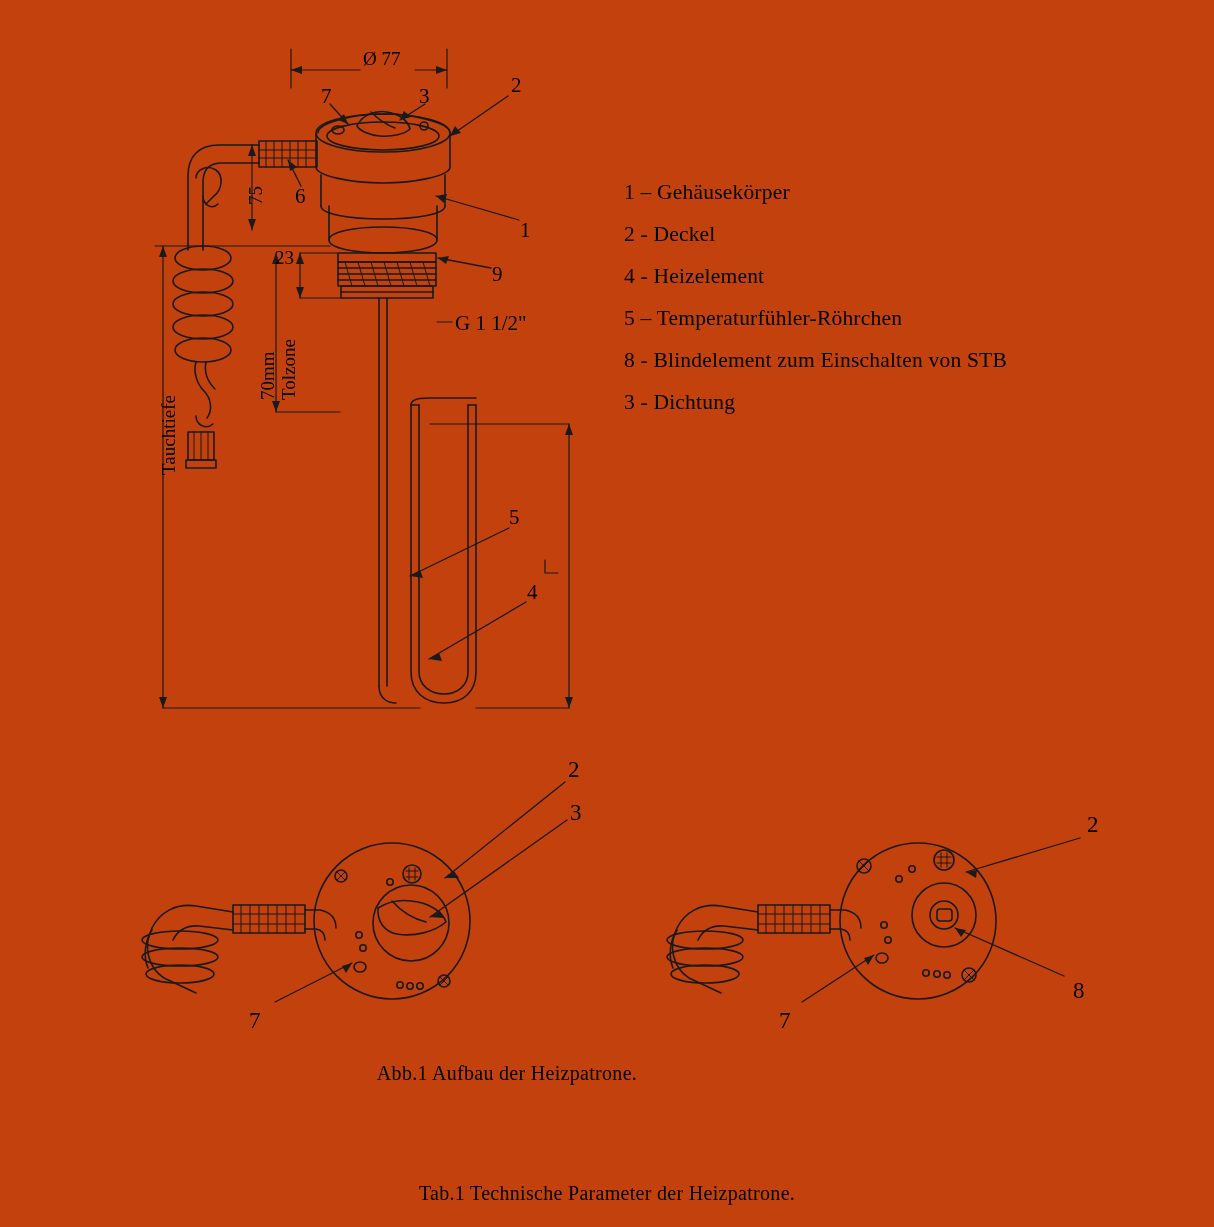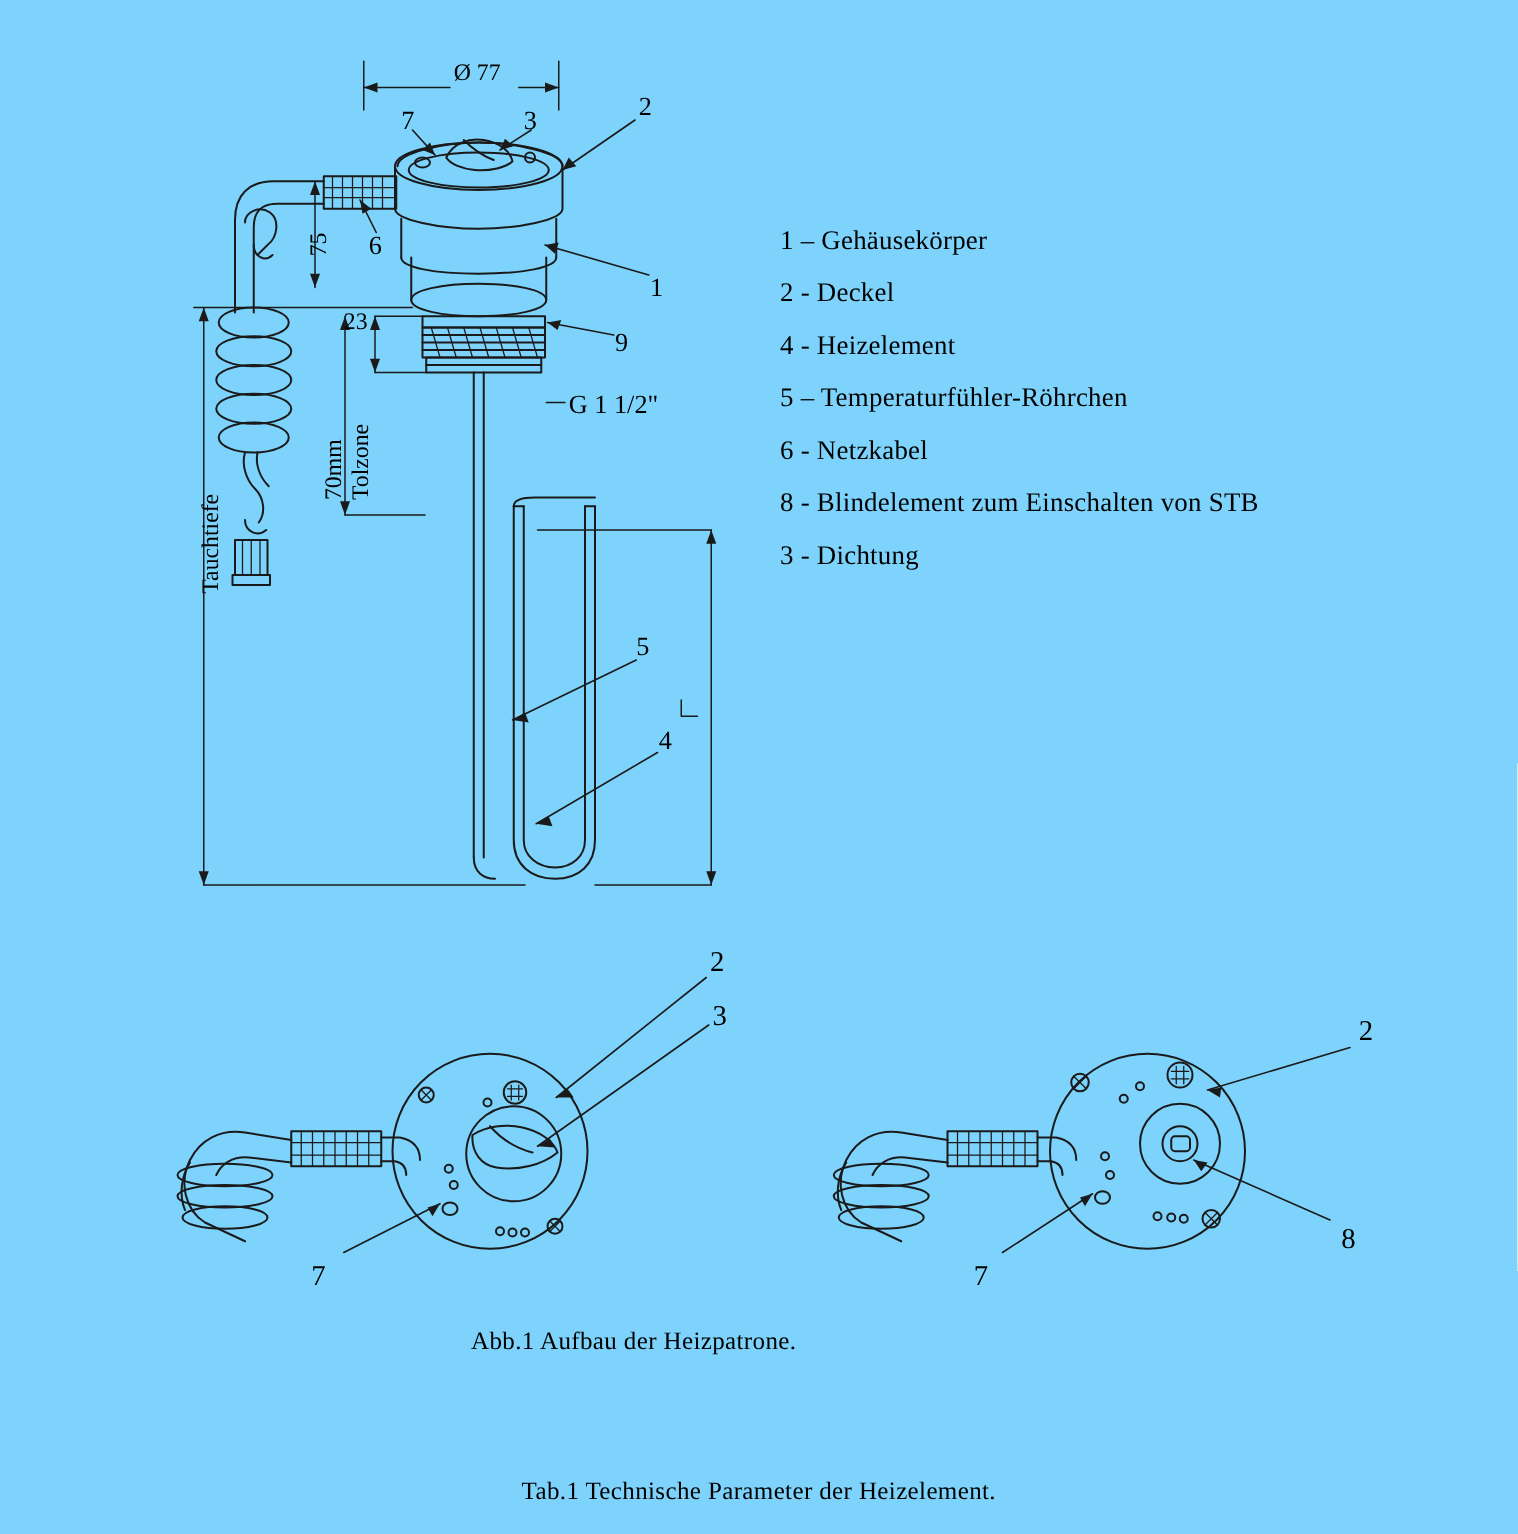--- a/index.html
+++ b/index.html
@@ -9,21 +9,21 @@
   }
   body {
     font-family: "Liberation Serif", serif;
     color: #000000;
   }
   #page {
     position: relative;
     width: 1214px;
     height: 1227px;
     overflow: hidden;
-    background: #7dd3fc;
+    background: #c2410c;
   }
   .svg-layer {
     position: absolute;
     left: 0;
     top: 0;
     width: 1214px;
     height: 1227px;
   }
   .legend {
     position: absolute;
@@ -404,21 +404,20 @@
 
   <div class="callout" style="left:1087px; top:812px; font-size:23px;">2</div>
   <div class="callout" style="left:779px; top:1008px; font-size:23px;">7</div>
   <div class="callout" style="left:1073px; top:978px; font-size:23px;">8</div>
 
   <div class="legend">
     <div class="legend-item">1 – Gehäusekörper</div>
     <div class="legend-item">2 - Deckel</div>
     <div class="legend-item">4 - Heizelement</div>
     <div class="legend-item">5 – Temperaturfühler-Röhrchen</div>
-    <div class="legend-item">6 - Netzkabel</div>
     <div class="legend-item">8 - Blindelement zum Einschalten von STB</div>
     <div class="legend-item">3 - Dichtung</div>
   </div>
 
   <div class="caption-fig">Abb.1 Aufbau der Heizpatrone.</div>
-  <div class="caption-tab">Tab.1 Technische Parameter der Heizelement.</div>
+  <div class="caption-tab">Tab.1 Technische Parameter der Heizpatrone.</div>
 
 </div>
 
 </body></html>

